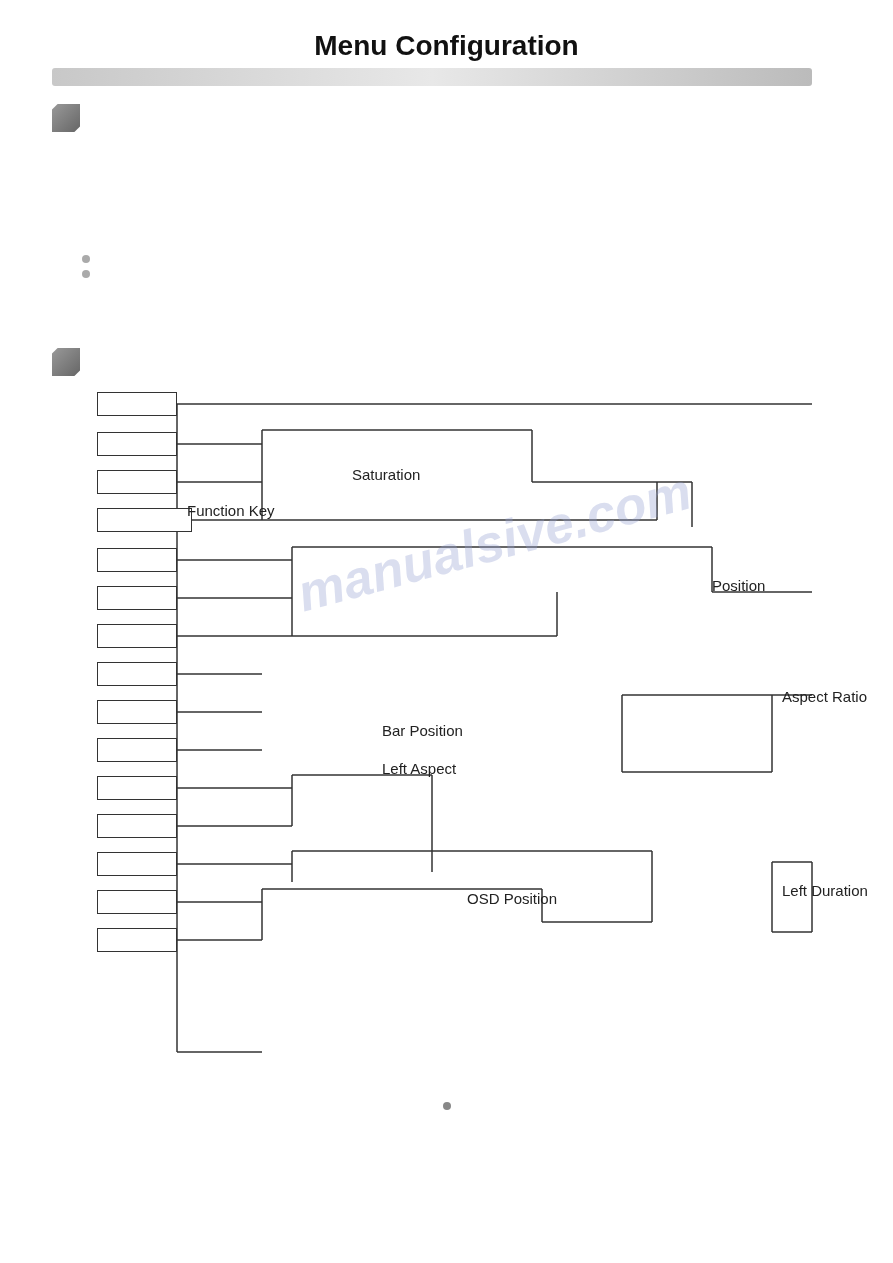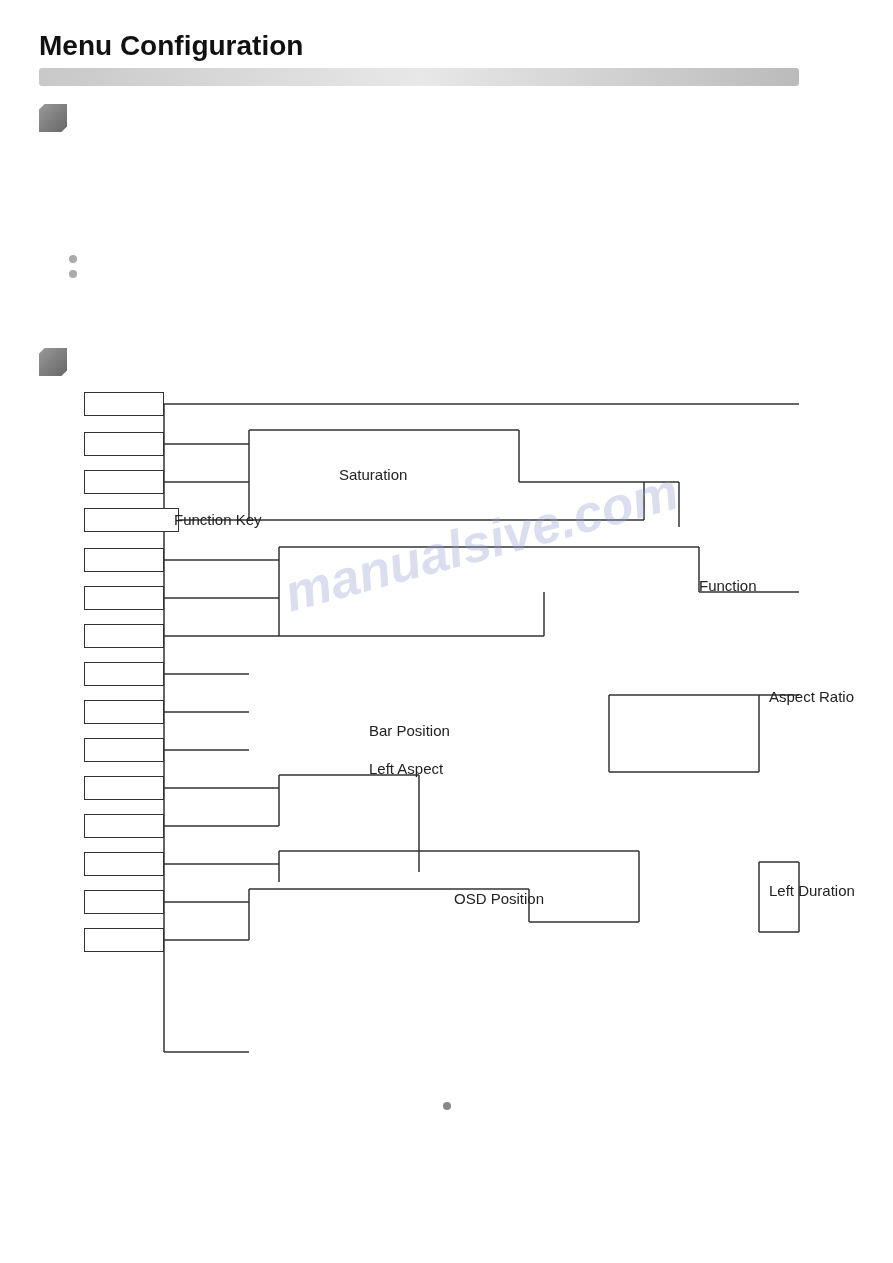--- a/index.html
+++ b/index.html
@@ -13,22 +13,23 @@
       font-family: Arial, sans-serif;
       font-size: 13px;
       color: #222;
       width: 893px;
       min-height: 1263px;
       position: relative;
       overflow-x: hidden;
     }
 
     .page-container {
-      padding: 30px 39px;
+      padding: 30px 52px;
       position: relative;
+      text-align: center;
     }
 
     .page-title {
       font-size: 28px;
       font-weight: bold;
       color: #111;
       margin-bottom: 6px;
     }
 
     .title-underline {
@@ -305,22 +306,22 @@
 
       <div class="menu-box" style="left:5px; top:422px;"></div>
 
       <div class="menu-box" style="left:5px; top:460px;"></div>
 
       <div class="menu-box" style="left:5px; top:498px;"></div>
 
       <div class="menu-box" style="left:5px; top:536px;"></div>
 
       <div class="diagram-label" style="left:260px; top:74px;">Saturation</div>
-      <div class="diagram-label" style="left:95px; top:119px;">Function Key</div>
-      <div class="diagram-label" style="left:620px; top:185px;">Function</div>
+      <div class="diagram-label" style="left:95px; top:110px;">Function Key</div>
+      <div class="diagram-label" style="left:620px; top:185px;">Position</div>
       <div class="diagram-label" style="left:290px; top:330px;">Bar Position</div>
       <div class="diagram-label" style="left:290px; top:368px;">Left Aspect</div>
       <div class="diagram-label" style="left:690px; top:296px;">Aspect Ratio</div>
       <div class="diagram-label" style="left:690px; top:490px;">Left Duration</div>
       <div class="diagram-label" style="left:375px; top:498px;">OSD Position</div>
 
     </div>
   </div>
 
   <div class="bottom-bullet">

